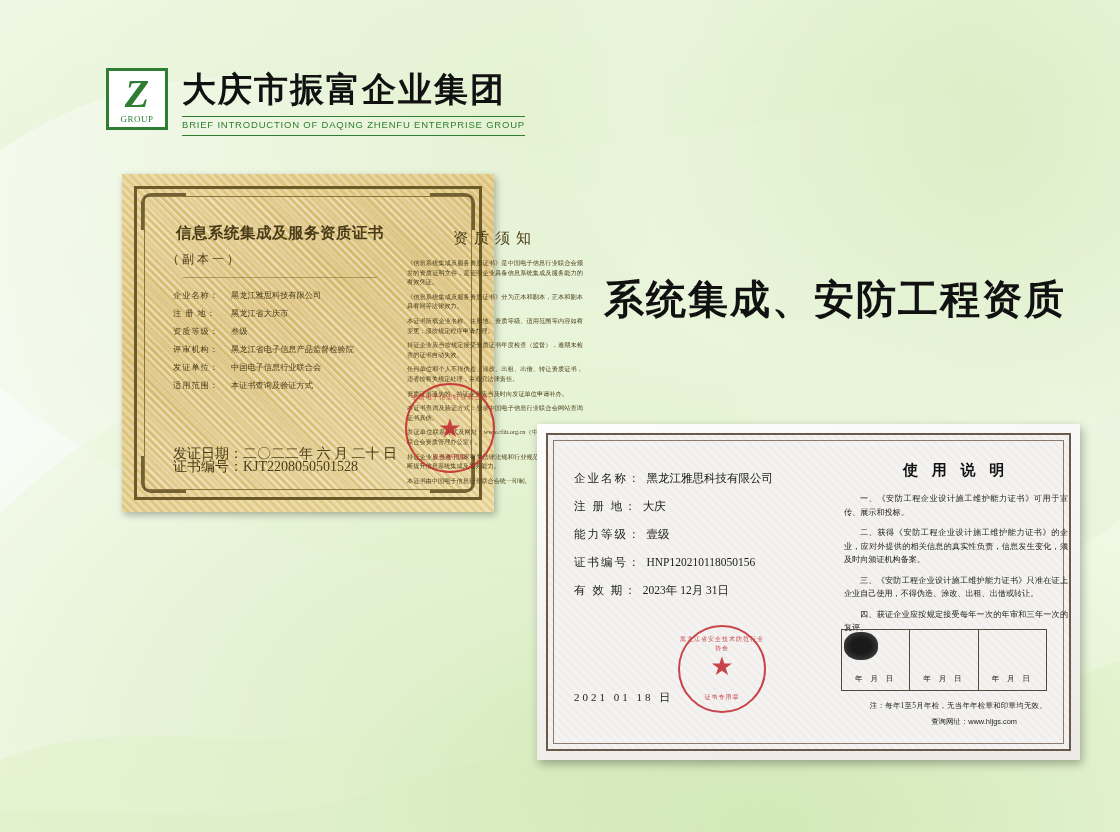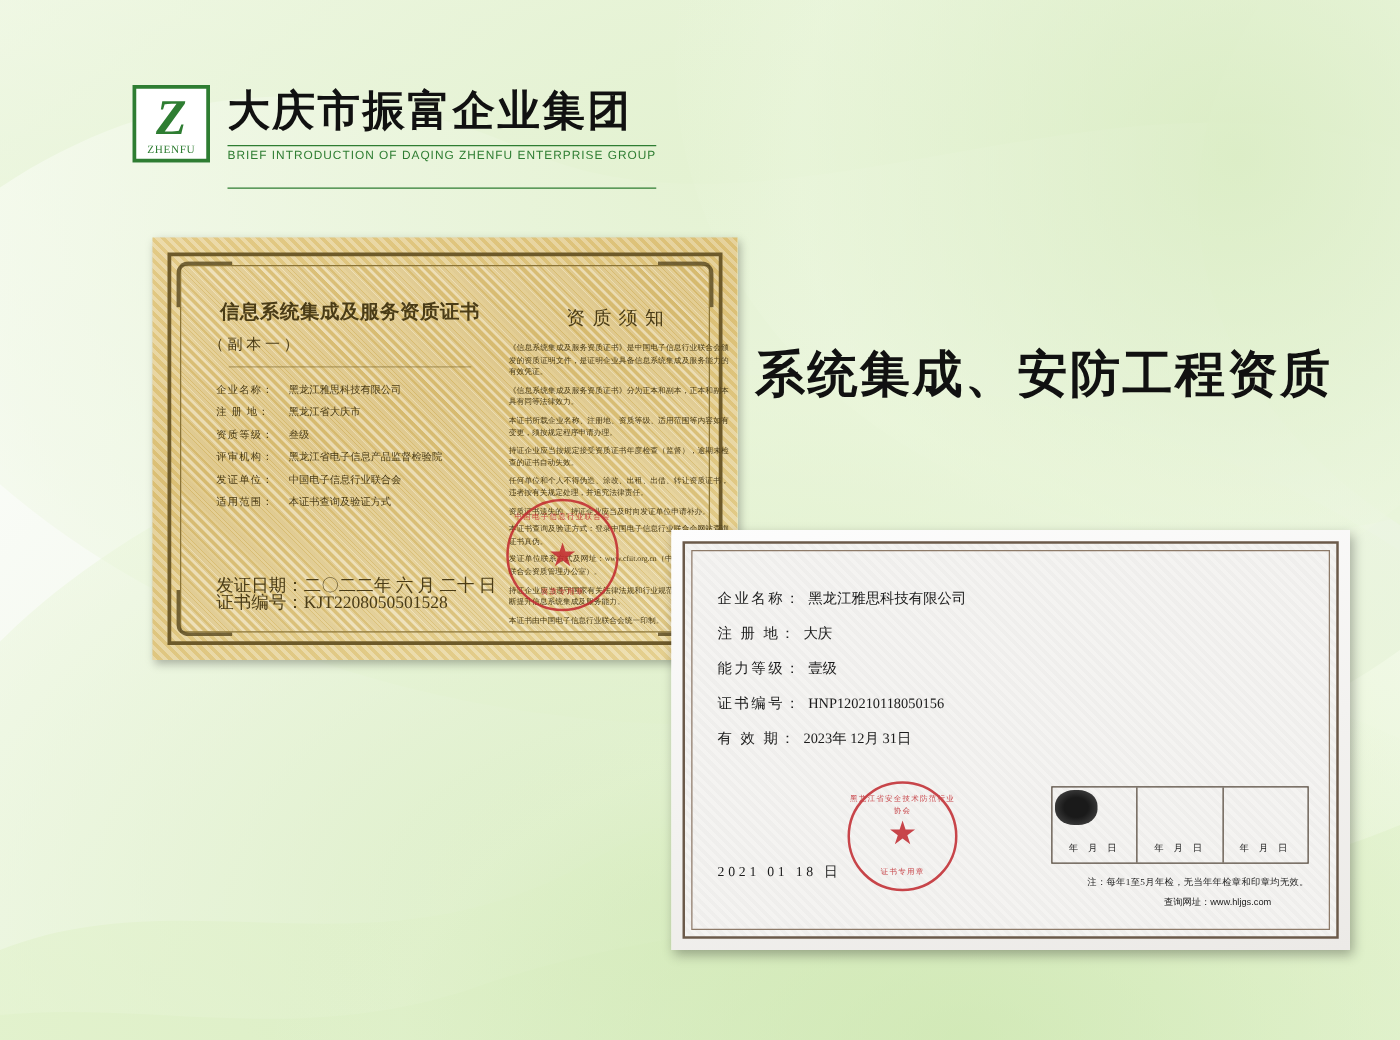--- a/index.html
+++ b/index.html
@@ -99,21 +99,21 @@
     line-height: 40px;
     white-space: nowrap;
   }
   .logo-sub {
     margin-top: 6px;
     font-size: 9.5px;
     color: #2e7d32;
     letter-spacing: 0.8px;
     border-top: 1px solid #2e7d32;
     border-bottom: 1px solid #2e7d32;
-    padding: 2px 0 20px 0;
+    padding: 2px 0 5px 0;
     display: inline-block;
     white-space: nowrap;
   }
 
   
   .headline {
     position: absolute;
     left: 604px;
     top: 272px;
     font-family: Liberation Sans, sans-serif;
@@ -121,22 +121,22 @@
     font-size: 40px;
     letter-spacing: 2px;
     color: #111111;
     white-space: nowrap;
   }
 
   
   .cert1 {
     position: absolute;
     left: 122px;
-    top: 190px;
-    width: 468px;
+    top: 174px;
+    width: 372px;
     height: 338px;
     background:
       repeating-linear-gradient(45deg, rgba(255,255,255,0.25) 0 3px, rgba(212,180,98,0.18) 3px 6px),
       linear-gradient(160deg, #e6cf8e 0%, #dcc178 40%, #e9d79b 100%);
     box-shadow: 2px 3px 7px rgba(0,0,0,0.28);
     box-sizing: border-box;
   }
   .cert1-inner {
     position: absolute;
     left: 12px; top: 12px; right: 12px; bottom: 12px;
@@ -415,21 +415,21 @@
     <path d="M1120,0 L1120,420 C980,330 900,170 1010,0 Z" fill="#e9f5d9" opacity="0.8"></path>
   </svg>
   <div class="swoosh sw1"></div>
   <div class="swoosh sw4"></div>
   <div class="swoosh sw2"></div>
   <div class="swoosh sw3"></div>
 
   <div class="logo-block">
     <div class="logo-mark">
       <div class="z">Z</div>
-      <div class="abbr">ZHENFU</div>
+      <div class="abbr">GROUP</div>
     </div>
     <div class="logo-text">
       <div class="logo-title">大庆市振富企业集团</div>
       <div class="logo-sub">BRIEF INTRODUCTION OF DAQING ZHENFU ENTERPRISE GROUP</div>
     </div>
   </div>
 
   <div class="headline">系统集成、安防工程资质</div>
 
   <div class="cert1">
@@ -521,20 +521,27 @@
         <div class="c2-field">
           <span class="k">证书编号：</span>
           <span class="v">HNP120210118050156</span>
         </div>
         <div class="c2-field">
           <span class="k">有 效 期：</span>
           <span class="v">2023年 12月 31日</span>
         </div>
       </div>
 
+      <div class="c2-right">
+        <div class="c2-title">使 用 说 明</div>
+        <div class="c2-para">一、《安防工程企业设计施工维护能力证书》可用于宣传、展示和投标。</div>
+        <div class="c2-para">二、获得《安防工程企业设计施工维护能力证书》的企业，应对外提供的相关信息的真实性负责，信息发生变化，须及时向颁证机构备案。</div>
+        <div class="c2-para">三、《安防工程企业设计施工维护能力证书》只准在证上企业自己使用，不得伪造、涂改、出租、出借或转让。</div>
+        <div class="c2-para">四、获证企业应按规定接受每年一次的年审和三年一次的复评。</div>
+      </div>
 
       <div class="seal2">
         <div class="ring-text">黑龙江省安全技术防范行业协会</div>
         <div class="star">★</div>
         <div class="ring-text bottom">证书专用章</div>
       </div>
 
       <div class="c2-date">
         <span>2021</span>
         <span>01</span>

